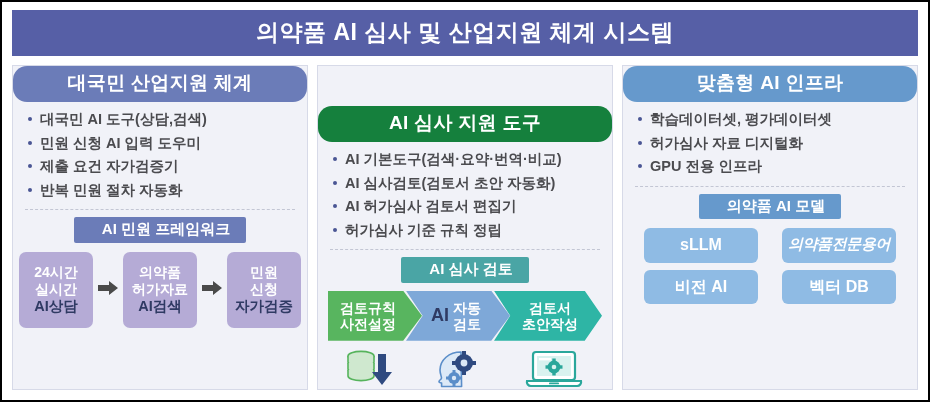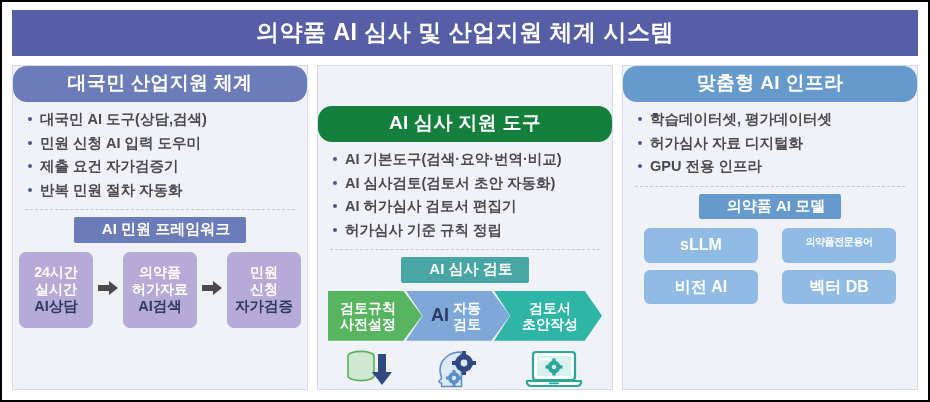--- a/index.html
+++ b/index.html
@@ -237,21 +237,21 @@
     border-radius: 6px;
     color: #ffffff;
     font-size: 16px;
     font-weight: bold;
     text-align: center;
     padding: 8px 2px 9px 2px;
     line-height: 1.1;
     white-space: nowrap;
     overflow: hidden;
   }
-  .grid-box.tight { font-size: 10px; letter-spacing: -0.4px; }
+  .grid-box.tight { font-size: 15px; letter-spacing: -0.4px; font-style: italic; }
 </style>
 </head>
 <body>
 
 <div id="page">
   <div class="inner">
 
     <div class="title-bar">의약품 AI 심사 및 산업지원 체계 시스템</div>
 
     <div class="columns">

